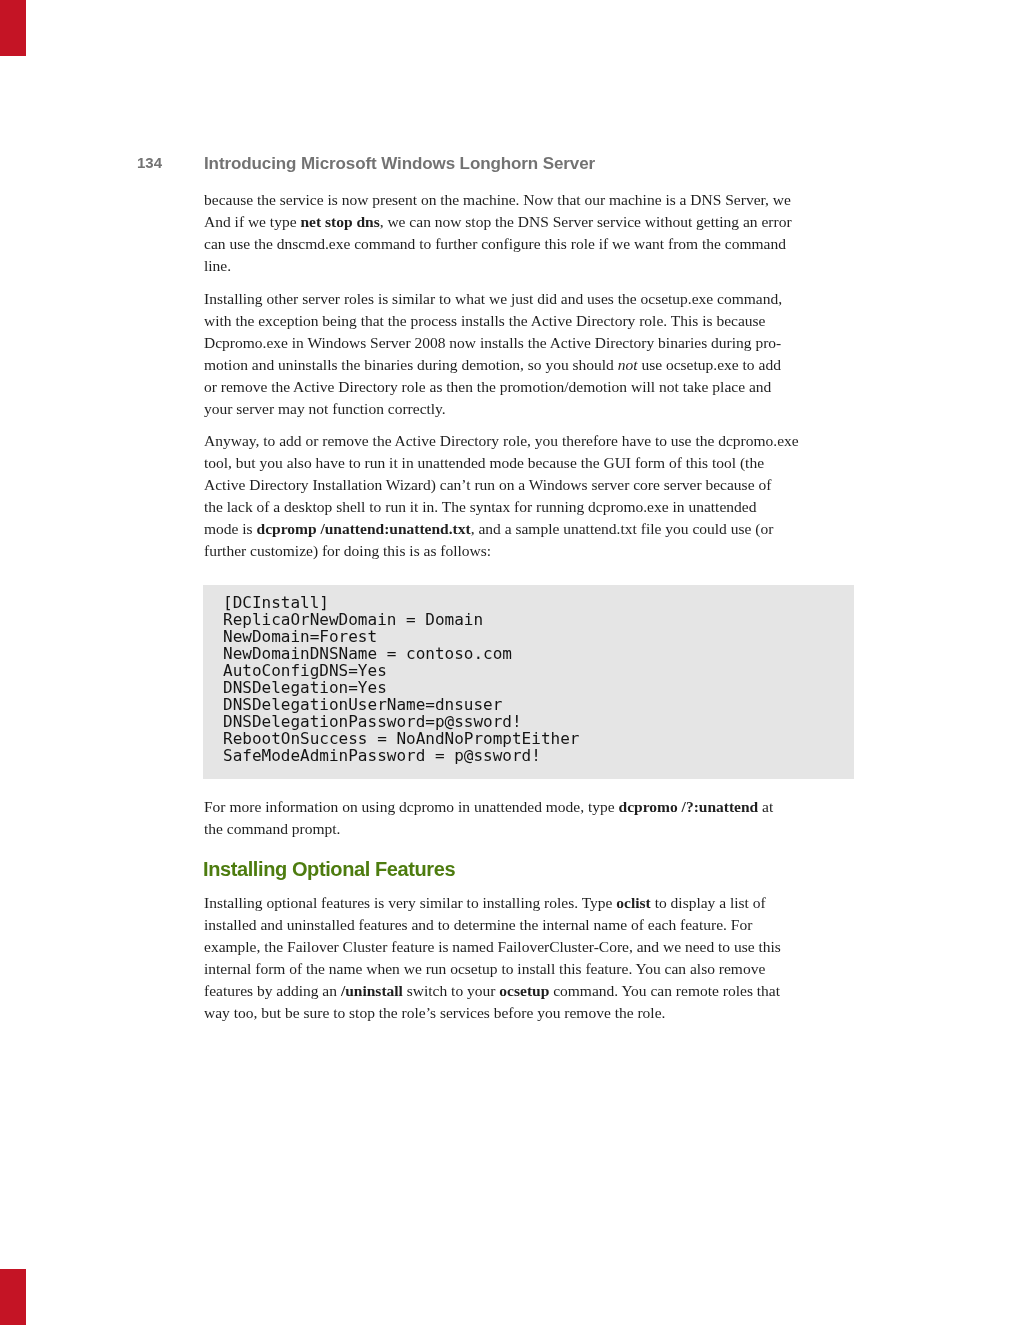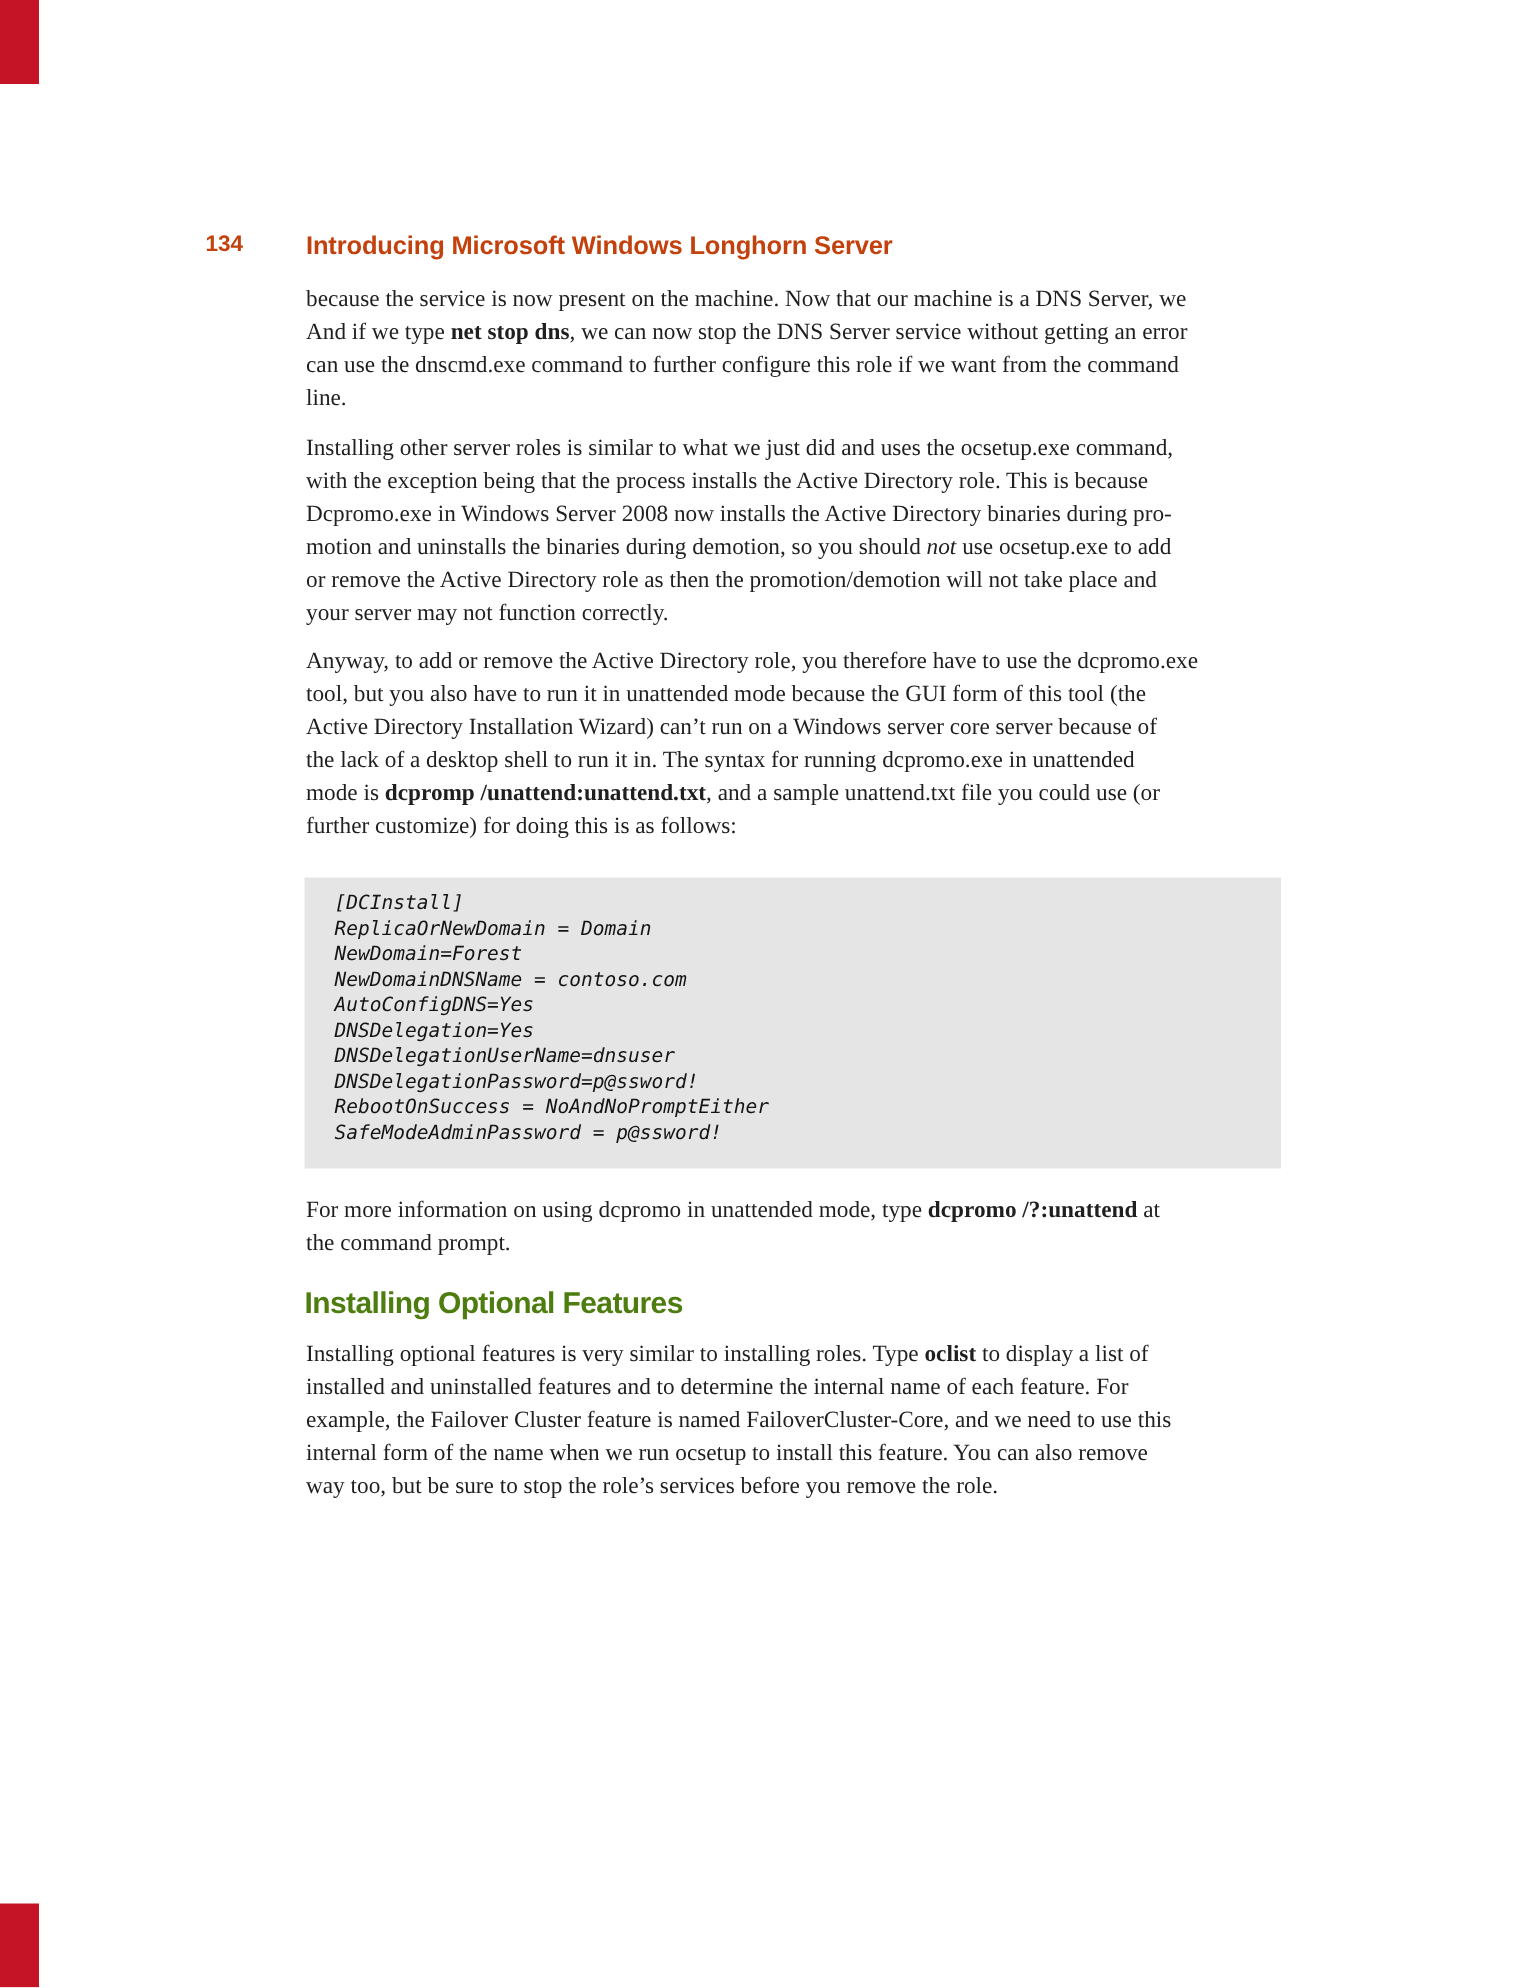--- a/index.html
+++ b/index.html
@@ -5,38 +5,38 @@
   html,body { margin:0; padding:0; background:#ffffff; }
   .page {
     position:relative; width:1024px; height:1325px; background:#ffffff;
     font-family:"Liberation Serif","DejaVu Serif",serif;
     color:var(--body_text,#1f1f1f); overflow:hidden;
   }
   .bleed-tab { position:absolute; left:0; width:26px; height:56px; background:var(--bleed_tab,#c41425); }
   .bleed-tab.top { top:0; }
   .bleed-tab.bottom { bottom:0; }
   .runhead { position:absolute; top:154px; left:0; width:100%; height:18px;
-    font-family:"Liberation Sans",sans-serif; font-weight:bold; color:#c2410c; }
+    font-family:"Liberation Sans",sans-serif; font-weight:bold; color:#737373; }
   .pagenum { position:absolute; left:137px; top:0; font-size:15px; line-height:18px; }
   .booktitle { position:absolute; left:204px; top:1px; font-size:17px; line-height:18px; letter-spacing:-0.1px;text-align:center; }
   .para { position:absolute; left:204px; width:660px; font-size:15.5px; line-height:22px; }
   .para .line { white-space:nowrap; }
   .para span.b { font-weight:bold; }
   .para span.i { font-style:italic; }
   .p1 { top:189px; }
   .p2 { top:288px; }
   .p3 { top:430px; }
   .p4 { top:796px; }
   .p5 { top:892px; }
   .codeblock {
     position:absolute; left:203px; top:585px; width:651px; height:194px;
     box-sizing:border-box; padding:9px 18px 15px 20px;
     background:var(--code_bg,#e5e5e5);
     font-family:"DejaVu Sans Mono","Liberation Mono",monospace;
-    font-size:13px; line-height:17px; color:#141414;font-style:italic;
+    font-size:16px; line-height:17px; color:#141414;
   }
   .codeblock .code-line { white-space:pre; }
   .secheading {
     position:absolute; left:203px; top:857px; margin:0;
     font-family:"Liberation Sans",sans-serif; font-weight:bold;
     font-size:20px; line-height:24px; letter-spacing:-0.4px; color:#4d7c0f;
   }
 </style>
 </head>
 <body>
@@ -91,15 +91,16 @@
       <div class="line"><span>the command prompt.</span></div>
     </div>
 
   <h2 class="secheading">Installing Optional Features</h2>
 
   <div class="para p5">
       <div class="line"><span>Installing optional features is very similar to installing roles. Type </span><span class="b">oclist</span><span> to display a list of</span></div>
       <div class="line"><span>installed and uninstalled features and to determine the internal name of each feature. For</span></div>
       <div class="line"><span>example, the Failover Cluster feature is named FailoverCluster-Core, and we need to use this</span></div>
       <div class="line"><span>internal form of the name when we run ocsetup to install this feature. You can also remove</span></div>
+      <div class="line"><span>features by adding an </span><span class="b">/uninstall</span><span> switch to your </span><span class="b">ocsetup</span><span> command. You can remote roles that</span></div>
       <div class="line"><span>way too, but be sure to stop the role’s services before you remove the role.</span></div>
     </div>
 </div>
 
 </body></html>

